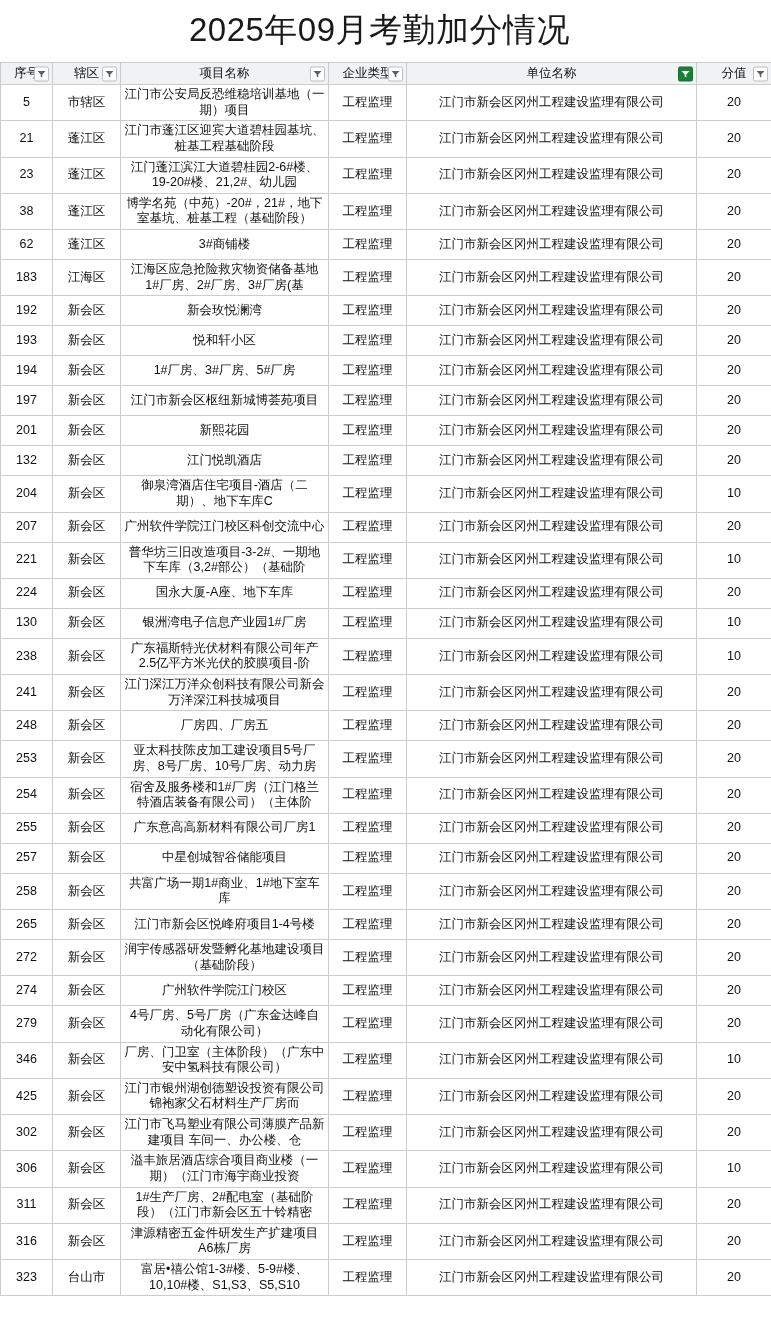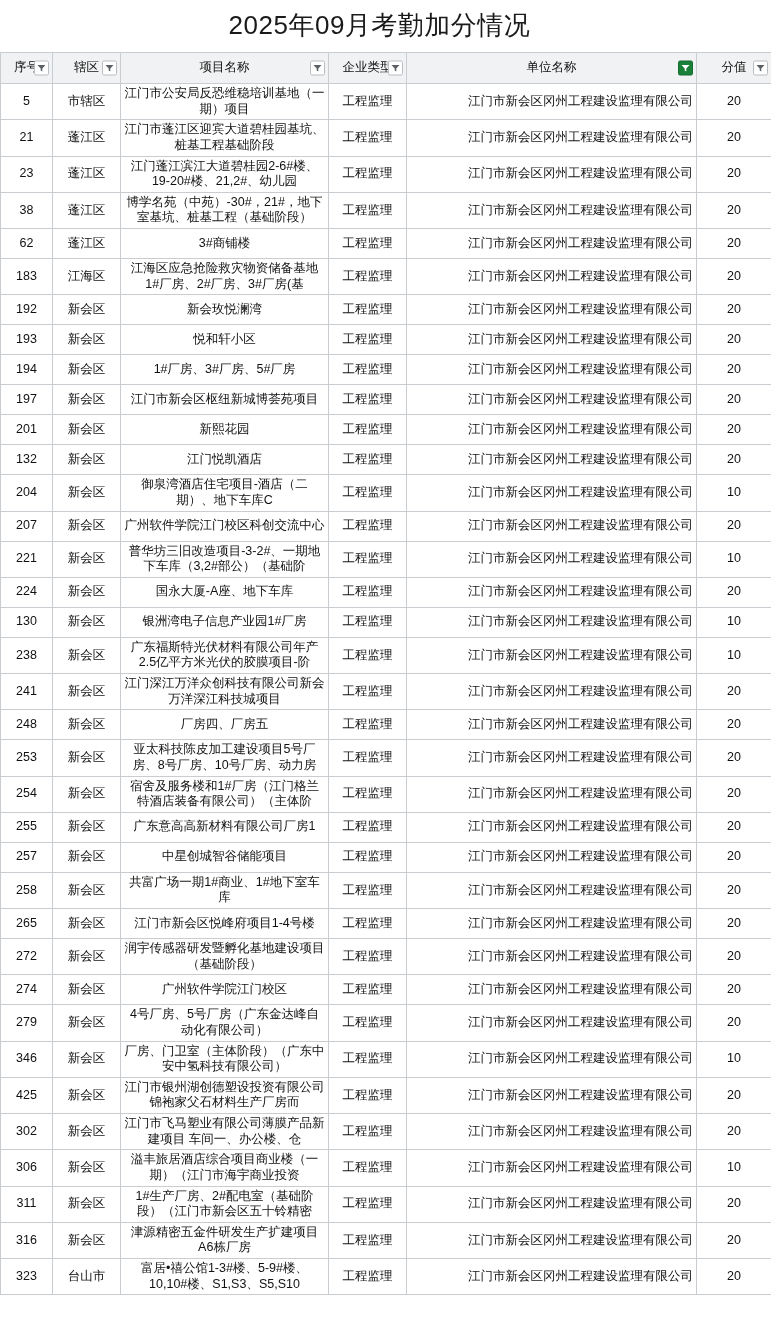--- a/index.html
+++ b/index.html
@@ -10,21 +10,21 @@
   }
   .page {
     width: 771px;
     min-height: 1337px;
     background: #ffffff;
     position: relative;
     overflow: hidden;
   }
   .title {
     text-align: center;
-    font-size: 26px;
+    font-size: 33px;
     color: #1a1a1a;
     padding: 8px 12px 9px 0;
     letter-spacing: 0.5px;
     font-weight: normal;
   }
   table.sheet {
     border-collapse: collapse;
     width: 100%;
     table-layout: fixed;
   }
@@ -35,21 +35,21 @@
     padding: 2px 3px;
     vertical-align: middle;
     overflow: hidden;
     line-height: 1.25;
   }
   thead th {
     background: #f1f2f3;
     font-weight: normal;
     font-size: 13px;
     text-align: center;
-    height: 31px;
+    height: 22px;
     position: relative;
     padding-right: 18px;
   }
   .filter-btn {
     position: absolute;
     right: 3px;
     top: 50%;
     transform: translateY(-50%);
     width: 15px;
     height: 15px;
@@ -68,21 +68,21 @@
   
   col.c-seq   { width: 52px; }
   col.c-area  { width: 68px; }
   col.c-proj  { width: 208px; }
   col.c-type  { width: 78px; }
   col.c-unit  { width: 290px; }
   col.c-score { width: 75px; }
 
   td.seq, td.area, td.type, td.score { text-align: center; }
   td.proj { text-align: center; padding-left: 4px; }
-  td.unit { text-align: right; padding-left: 4px; }
+  td.unit { text-align: center; padding-left: 4px; }
 
   tbody tr { height: 30px; }
 
   .clip2 {
     display: block;
     max-height: 32px;
     overflow: hidden;
   }
 </style>
 </head>
@@ -215,21 +215,21 @@
           </td>
         </tr>
         <tr>
           <td class="seq">
             <span class="clip2">38</span>
           </td>
           <td class="area">
             <span class="clip2">蓬江区</span>
           </td>
           <td class="proj">
-            <span class="clip2">博学名苑（中苑）-30#，21#，地下室基坑、桩基工程（基础阶段）</span>
+            <span class="clip2">博学名苑（中苑）-20#，21#，地下室基坑、桩基工程（基础阶段）</span>
           </td>
           <td class="type">
             <span class="clip2">工程监理</span>
           </td>
           <td class="unit">
             <span class="clip2">江门市新会区冈州工程建设监理有限公司</span>
           </td>
           <td class="score">
             <span class="clip2">20</span>
           </td>

